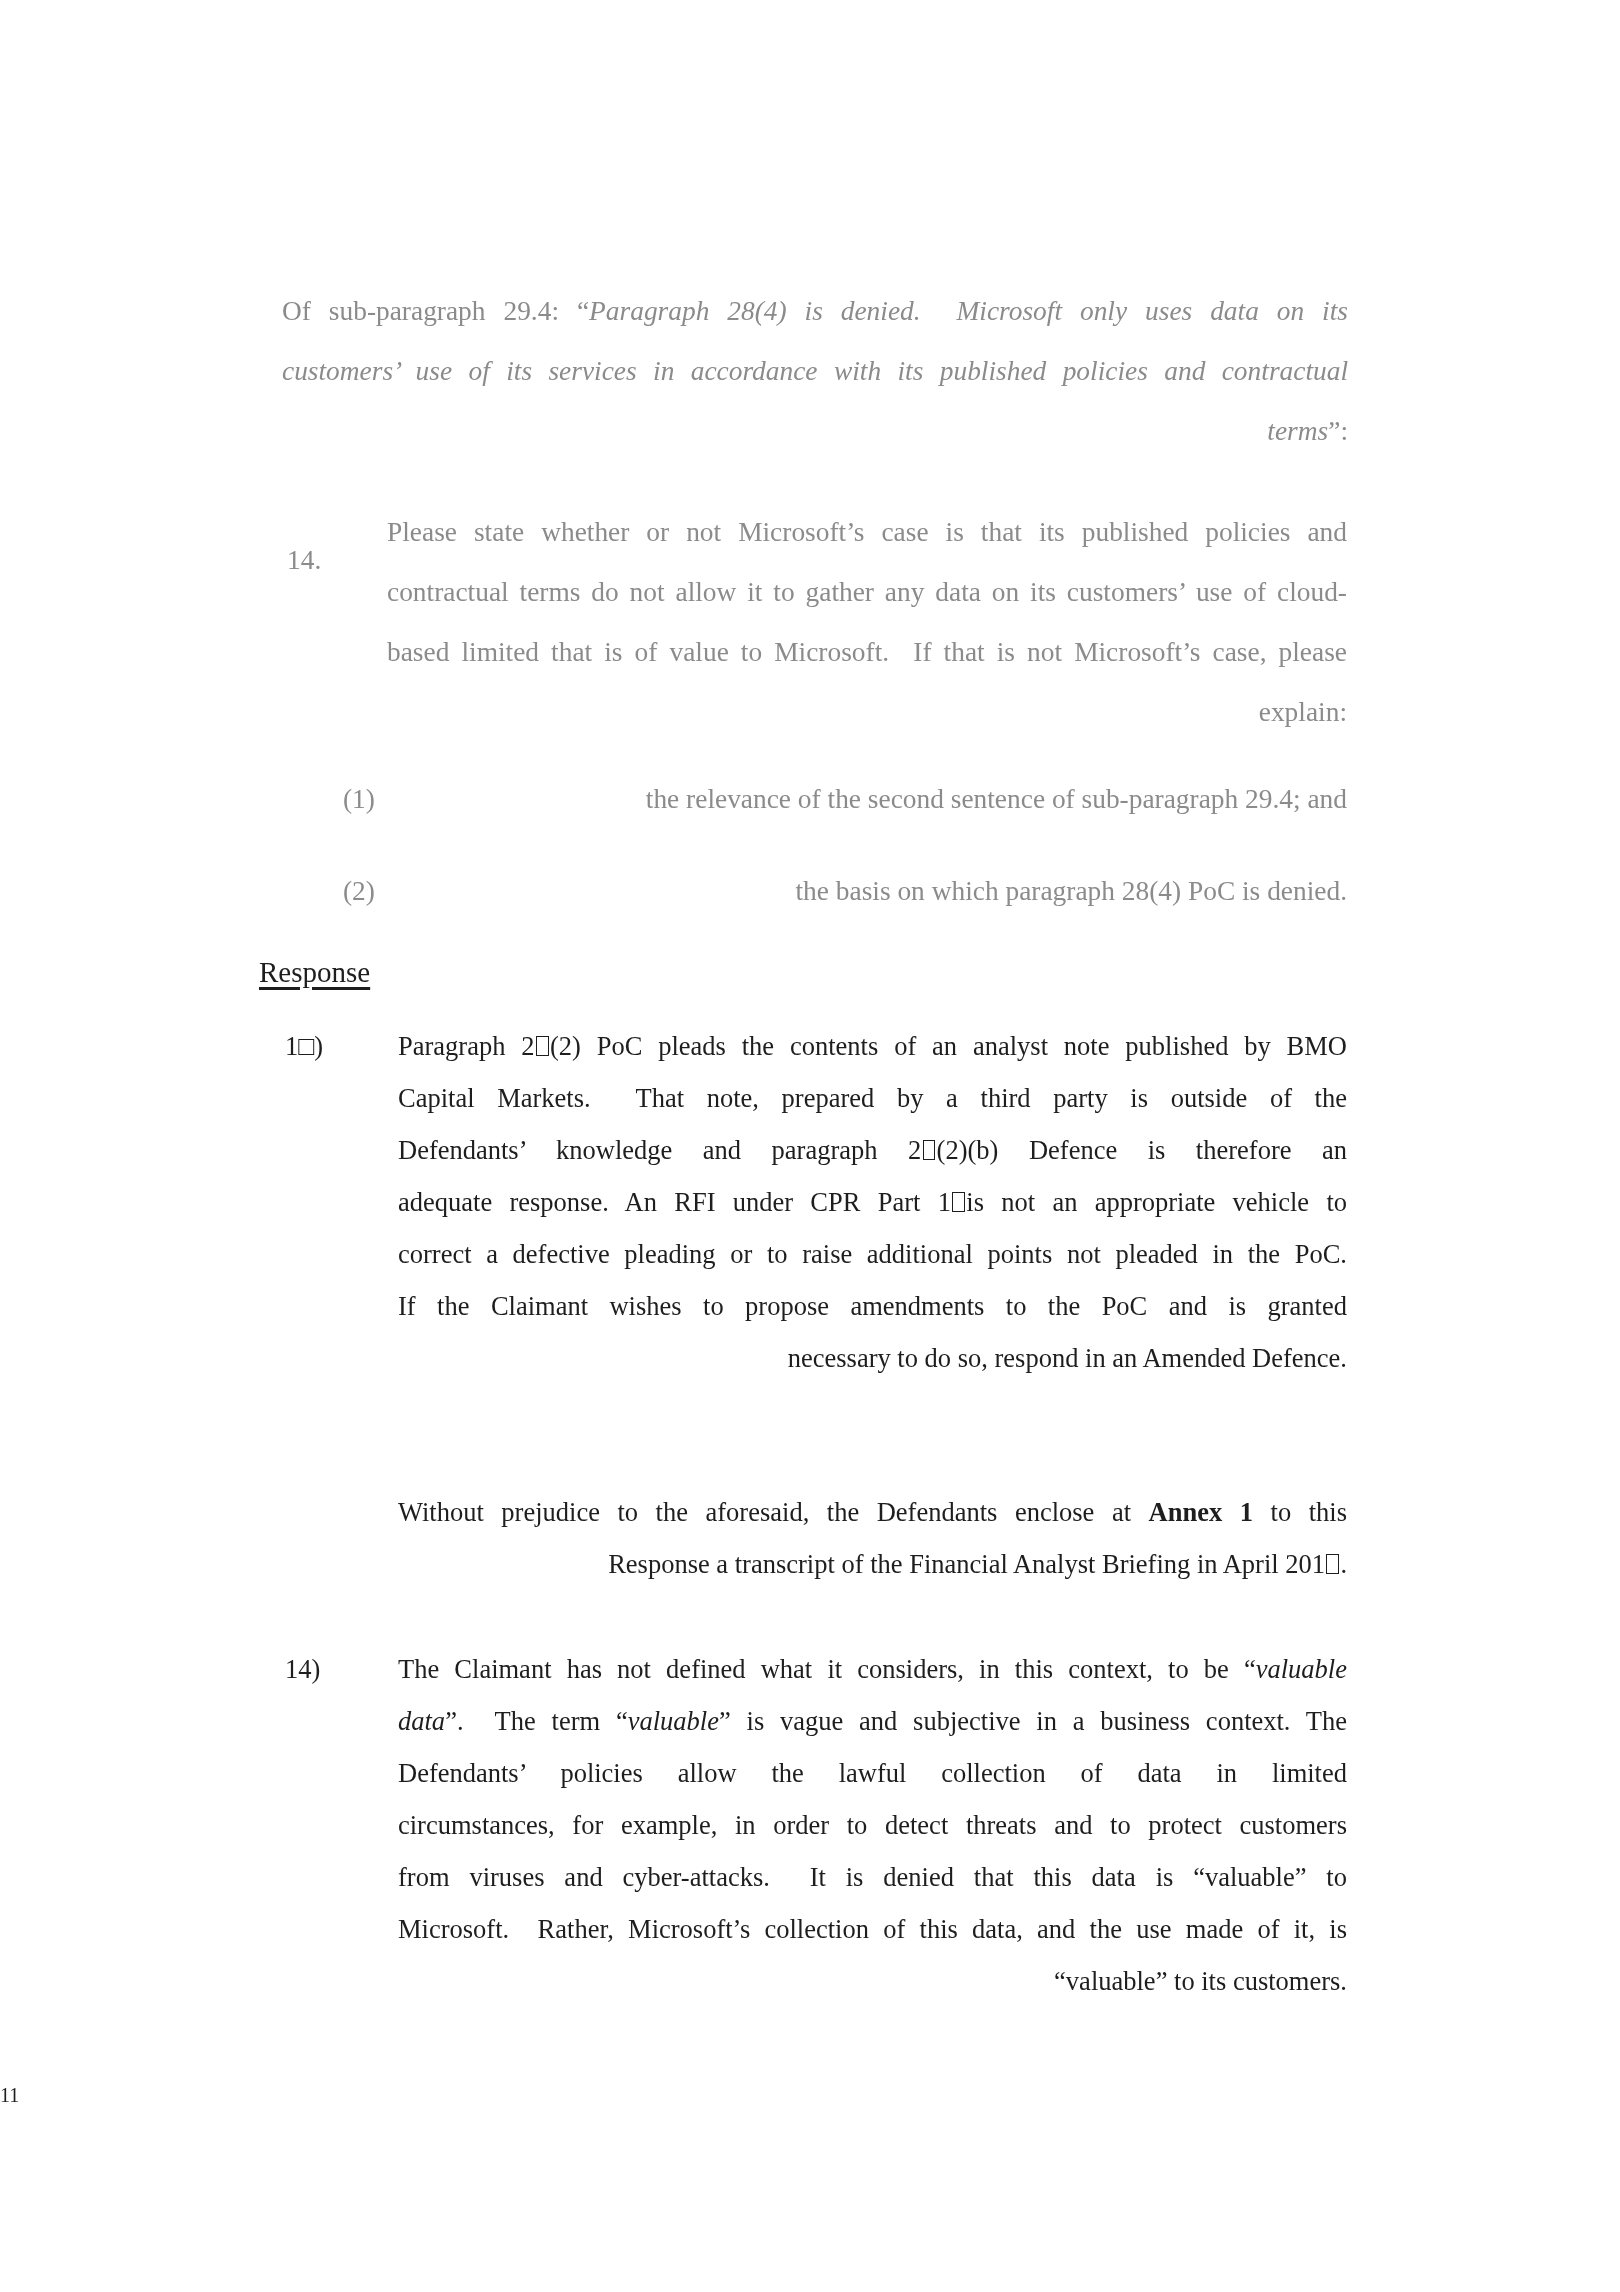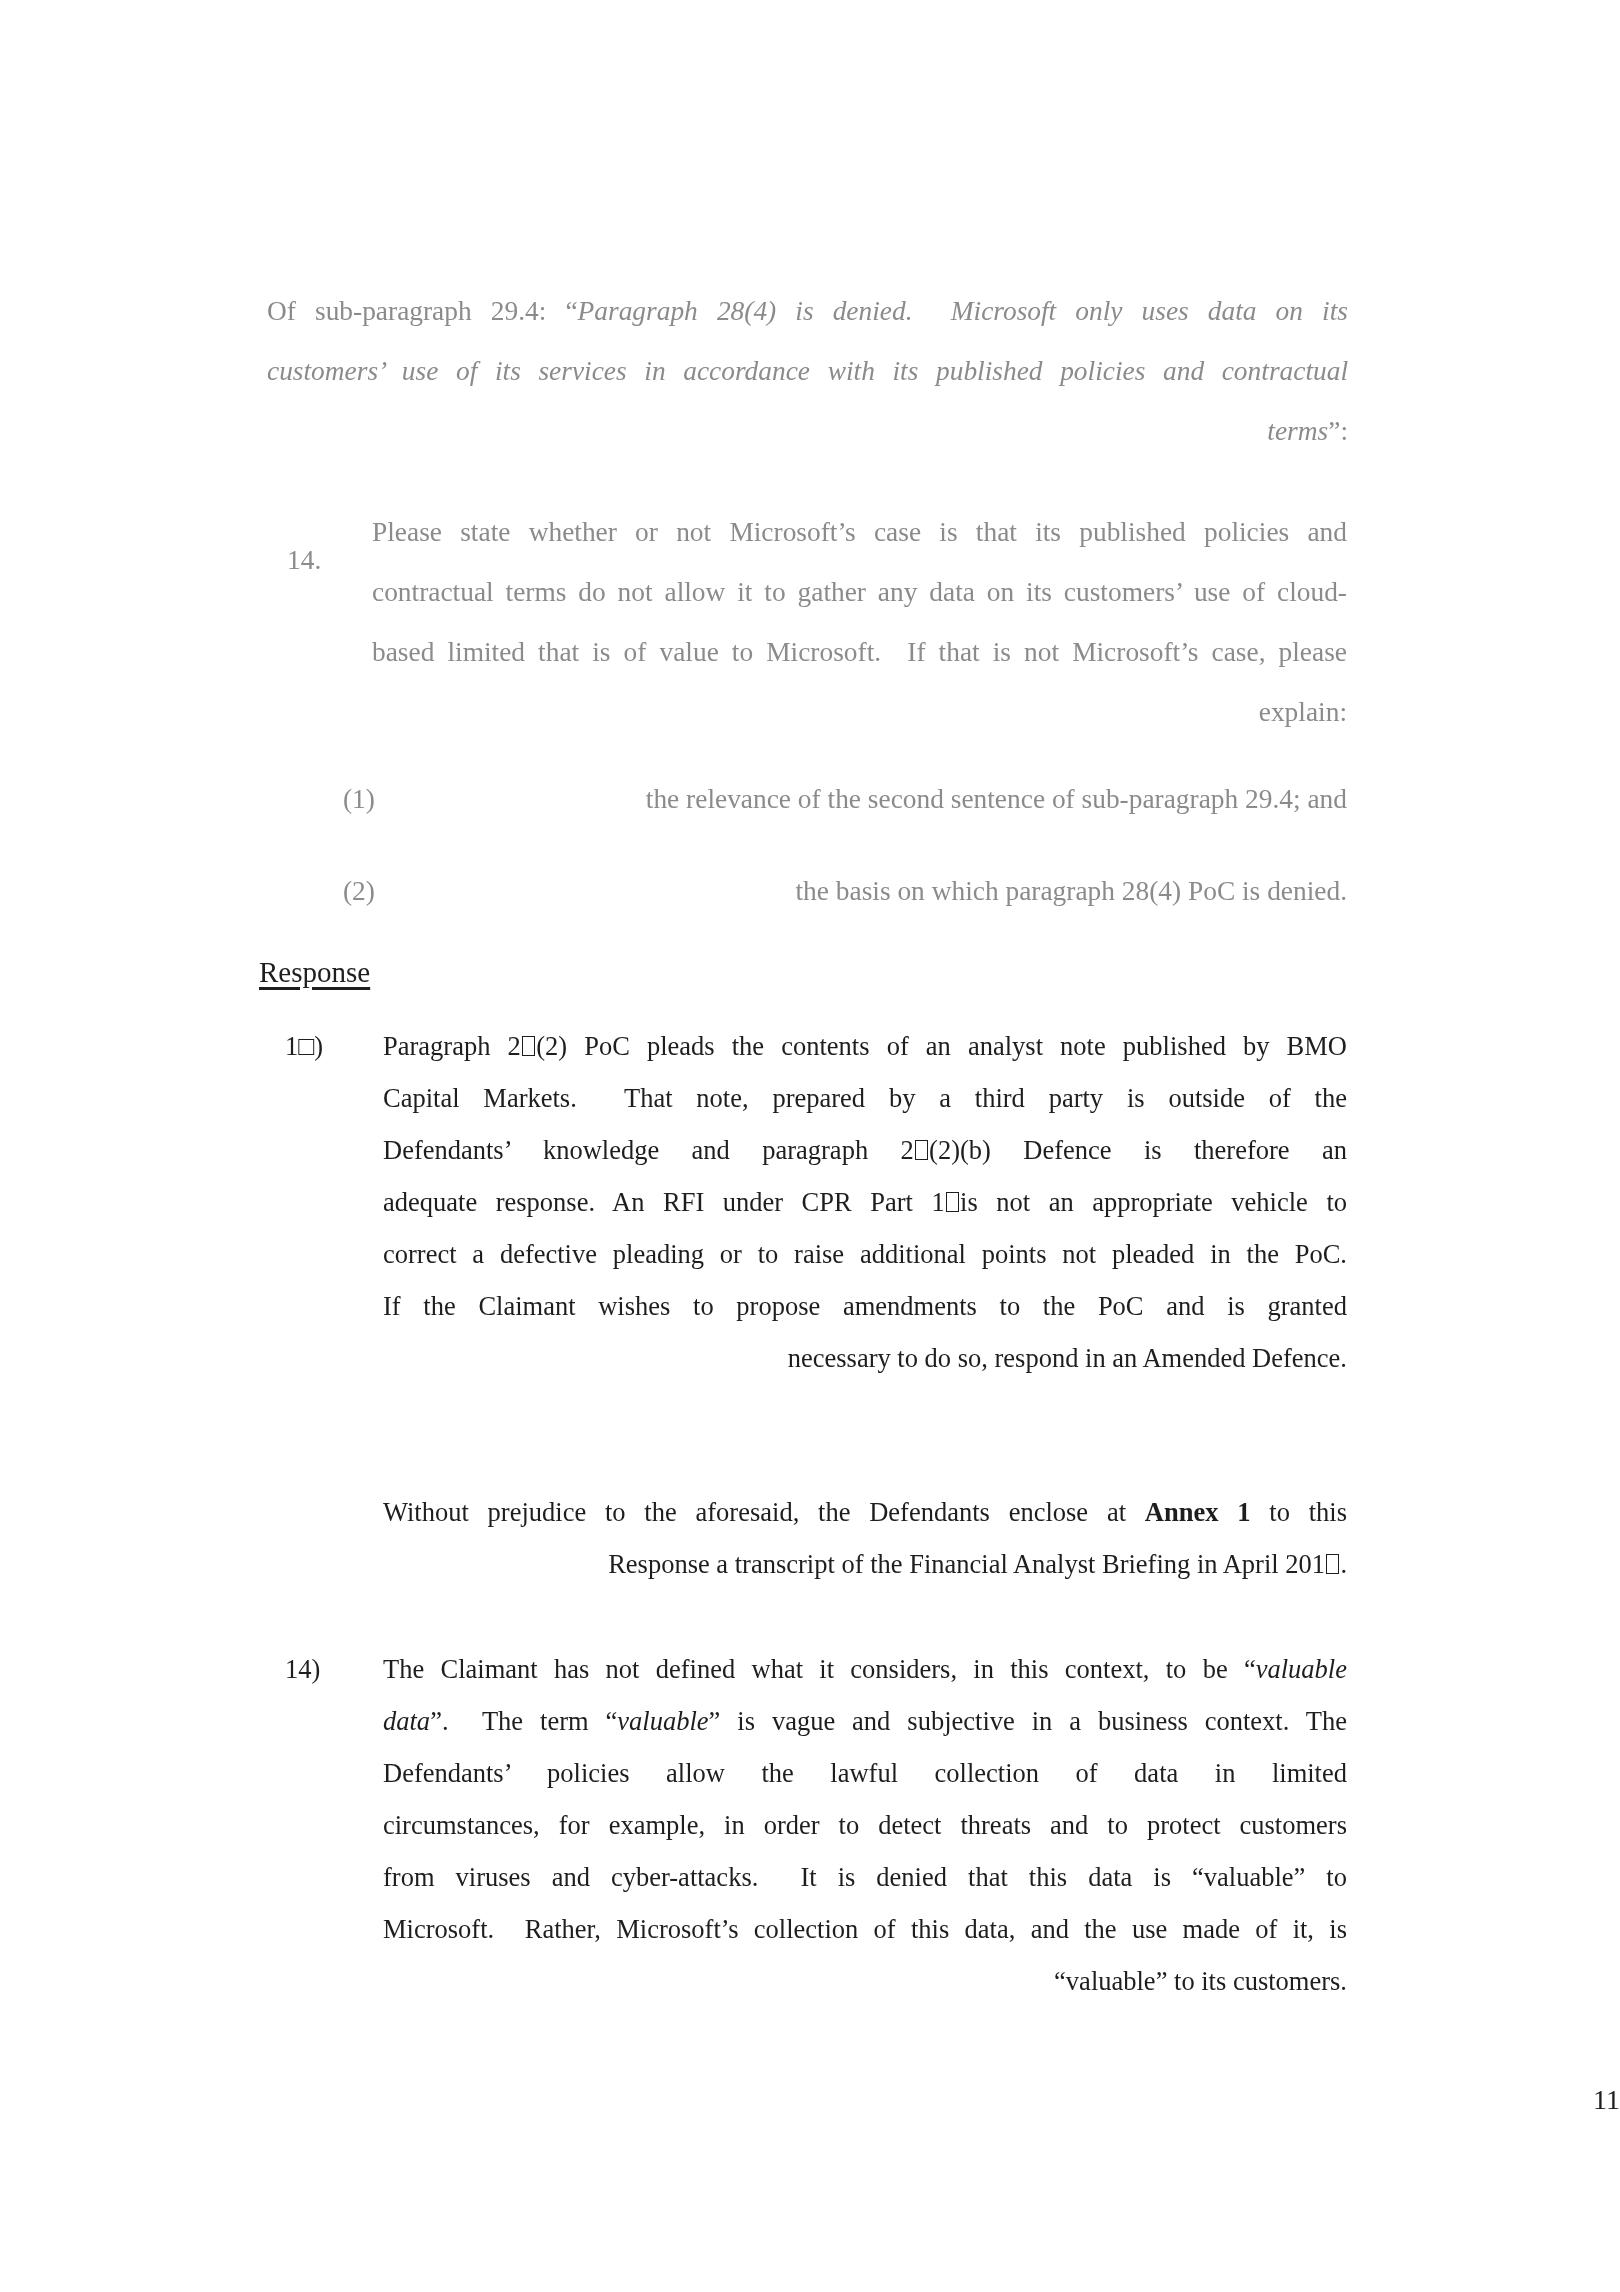--- a/index.html
+++ b/index.html
@@ -15,21 +15,21 @@
 
   
   .gray  { color: var(--gray, #8b8b8b); font-size: 27.4px; }
   .gray .line { line-height: 60px; height: 60px; }
 
   
   .black { color: var(--black, #1e1e1e); font-size: 26.5px; }
   .black .line { line-height: 52px; height: 52px; }
 
   .line { white-space: pre-wrap; overflow: hidden; text-align: right; }
-  .line.just { text-align: justify; text-align-last: justify; }
+  .line.just { text-align: justify; text-align-last: justify; margin-left: 15px; }
 
   .seg.no { font-style: normal; font-weight: normal; }
   .seg.it { font-style: italic; }
   .seg.bo { font-weight: bold; }
 
   
   .tofu {
     display: inline-block;
     width: 0.48em;
     height: 0.72em;
@@ -43,22 +43,22 @@
     text-decoration: underline;
     text-underline-offset: 4.9px;
     text-decoration-thickness: 2.5px;
     font-size: 29px;
     line-height: 39px;
     color: var(--black, #1e1e1e);
   }
 
   .pagenum {
     left: 0; width: 100%;
-    text-align: right;
-    font-size: 28px;
+    text-align: left;
+    font-size: 20px;
     color: var(--black, #1e1e1e);
   }
 </style>
 </head>
 <body style="background: rgb(255, 255, 255);">
 
 <div class="sheet">
 
   <div class="abs gray" style="left:267px; top:281px; width:1081px;">
       <div class="line just"><span class="seg no">Of sub-paragraph 29.4: “</span><span class="seg it">Paragraph 28(4) is denied.  Microsoft only uses data on its</span></div>

